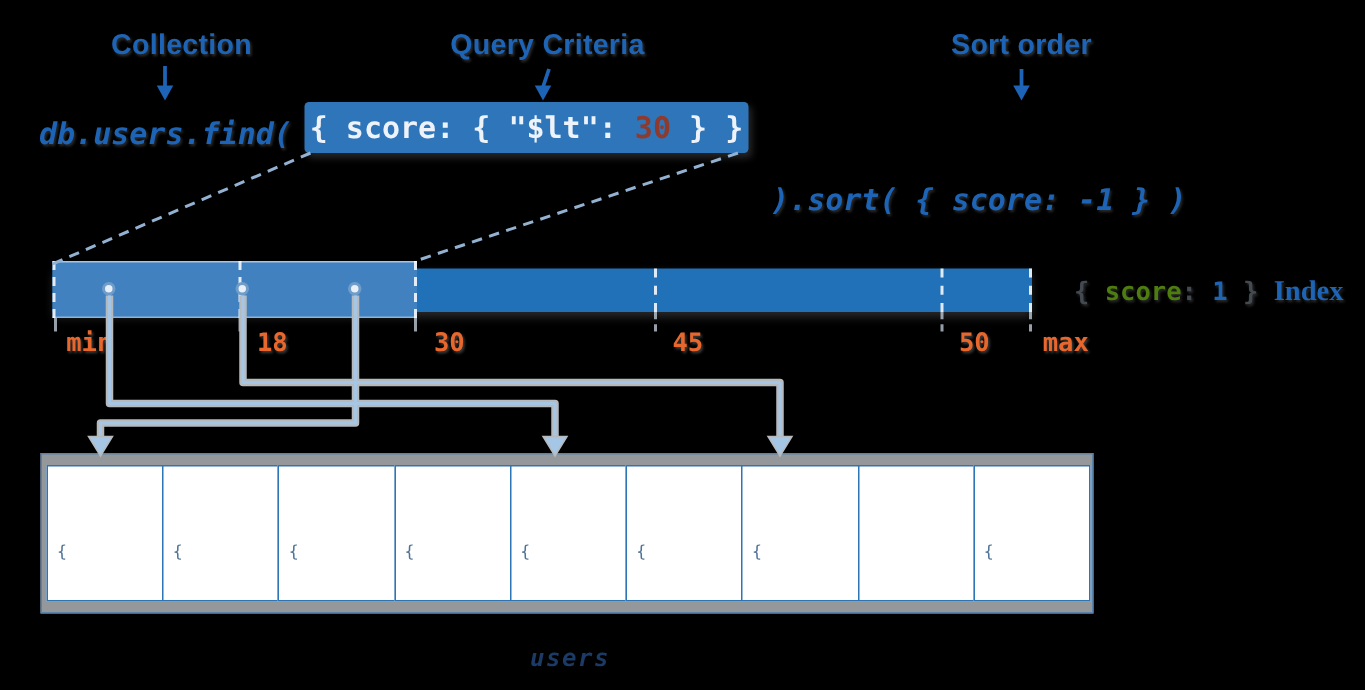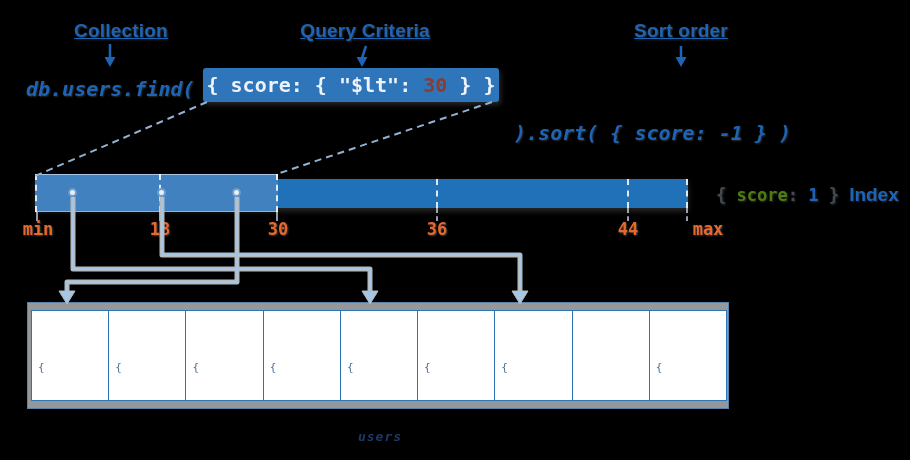--- a/index.html
+++ b/index.html
@@ -4,21 +4,20 @@
 <style>
   html,body{margin:0;padding:0;background:#000;}
   #page{
     position:relative;width:910px;height:460px;background:#000;overflow:hidden;
     font-family:"Liberation Sans",sans-serif;
   }
   .toplabel{
     position:absolute;font-weight:bold;font-size:19px;color:#1e64b6;
     text-align:center;letter-spacing:.2px;
     text-shadow:1px 1px 2px rgba(110,110,110,.45);
-    text-decoration:underline;
   }
   .codeline{position:absolute;top:72px;left:0;width:790px;height:34px;}
   .code-prefix,.code-suffix{
     position:absolute;top:5px;
     font-family:"DejaVu Sans Mono",monospace;font-weight:bold;font-style:italic;
     font-size:20px;color:#1e64b6;white-space:pre;
     text-shadow:1px 1px 2px rgba(90,90,90,.5);
   }
   .code-prefix{left:26px;}
   .code-suffix{left:502px;margin-top:44px;}
@@ -43,31 +42,31 @@
   }
   .vdash{position:absolute;width:0;border-left:2px dashed rgba(255,255,255,.85);}
   .stub{position:absolute;width:0;border-left:2px dashed rgba(200,212,224,.75);}
   .range-circle{
     position:absolute;width:9px;height:9px;border-radius:50%;
     background:#e9eff6;border:2px solid #6f9cc9;box-sizing:border-box;
   }
   .tick{
     position:absolute;top:219px;transform:translateX(-50%);
     font-family:"DejaVu Sans Mono",monospace;font-weight:bold;font-size:17px;
-    color:#e8672d;text-shadow:1px 1px 2px rgba(120,120,120,.55);white-space:pre;
+    color:#e8672d;text-shadow:1px 1px 2px rgba(120,120,120,.55);white-space:pre;padding-left:43px;
   }
   .index-label{
     position:absolute;left:716px;top:184px;white-space:pre;
     font-family:"DejaVu Sans Mono",monospace;font-weight:bold;font-size:17px;
     text-shadow:1px 1px 2px rgba(90,90,90,.5);
   }
   .index-label .p{color:#434a52;}
   .index-label .k{color:#4d7c0f;}
   .index-label .v{color:#1e64b6;}
-  .index-label .w{font-family:Liberation Sans, sans-serif;font-size:19px;color:#1e64b6;}
+  .index-label .w{font-family:Liberation Serif, serif;font-size:19px;color:#1e64b6;}
 
   
   .doc-outer{
     position:absolute;left:27px;top:302px;width:702px;height:107px;
     background:#95989b;border:1px solid #5b82a8;box-sizing:border-box;
   }
   .doc-row{
     position:absolute;left:31px;top:310px;width:696px;height:91px;
     display:flex;flex-direction:row;
   }
@@ -75,21 +74,21 @@
     flex:1 1 0;background:#ffffff;border:1px solid #2e75b5;margin-left:-1px;
     box-sizing:border-box;padding:14px 0 0 6px;
     font-family:"DejaVu Sans Mono",monospace;font-size:11px;line-height:17px;
     white-space:pre;overflow:hidden;
   }
   .doc-box:first-child{margin-left:0;}
   .doc-ln{min-height:17px;color:#4f7396;}
   .caption{
     position:absolute;left:300px;top:429px;width:160px;text-align:center;
     font-family:"DejaVu Sans Mono",monospace;font-weight:bold;font-style:italic;
-    font-size:13px;color:#1b3a66;letter-spacing:1px;
+    font-size:16px;color:#1b3a66;letter-spacing:1px;
   }
   svg.overlay{position:absolute;left:0;top:0;pointer-events:none;}
 </style>
 </head>
 <body>
 
 <div id="page">
 
   <div class="toplabel" style="left:63px;top:20px;width:116px;">Collection</div>
   <div class="toplabel" style="left:621px;top:20px;width:120px;">Sort order</div>
@@ -118,23 +117,23 @@
   <div class="stub" style="left:627px;top:208px;height:13px;"></div>
   <div class="stub" style="left:686px;top:208px;height:13px;"></div>
 
   <div class="range-circle" style="left:68px;top:188px;"></div>
   <div class="range-circle" style="left:157px;top:188px;"></div>
   <div class="range-circle" style="left:232px;top:188px;"></div>
 
   <span class="tick" style="left:38px;">min</span>
   <span class="tick" style="left:160px;text-align:right;">18</span>
   <span class="tick" style="left:278px;">30</span>
-  <span class="tick" style="left:437px;">36</span>
-  <span class="tick" style="left:628px;">44</span>
-  <span class="tick" style="left:708px;">max</span>
+  <span class="tick" style="left:437px;">45</span>
+  <span class="tick" style="left:628px;">50</span>
+  <span class="tick" style="left:689px;">max</span>
 
   <div class="index-label"><span class="p">{ </span><span class="k">score</span><span class="p">: </span><span class="v">1</span><span class="p"> } </span><span class="w">Index</span></div>
 
   <div class="doc-outer"></div>
   <div class="doc-row">
     <div class="doc-box">
       <div class="doc-ln">{</div>
       
       
       

